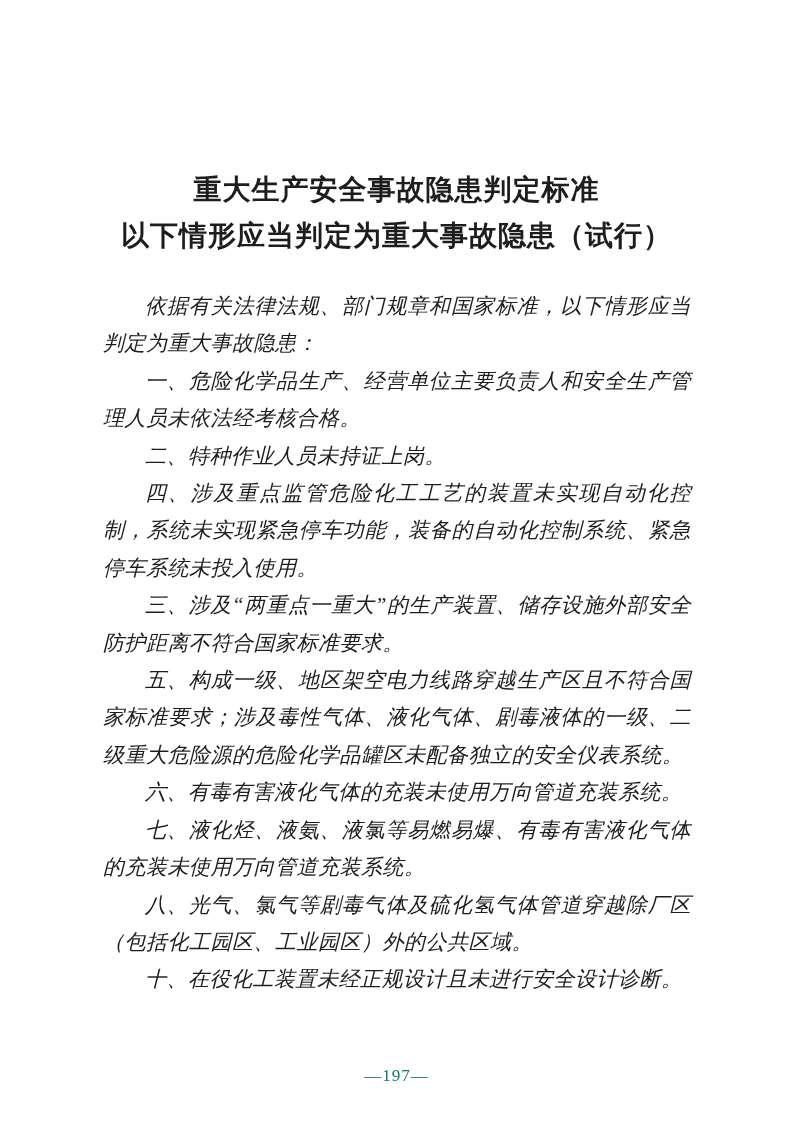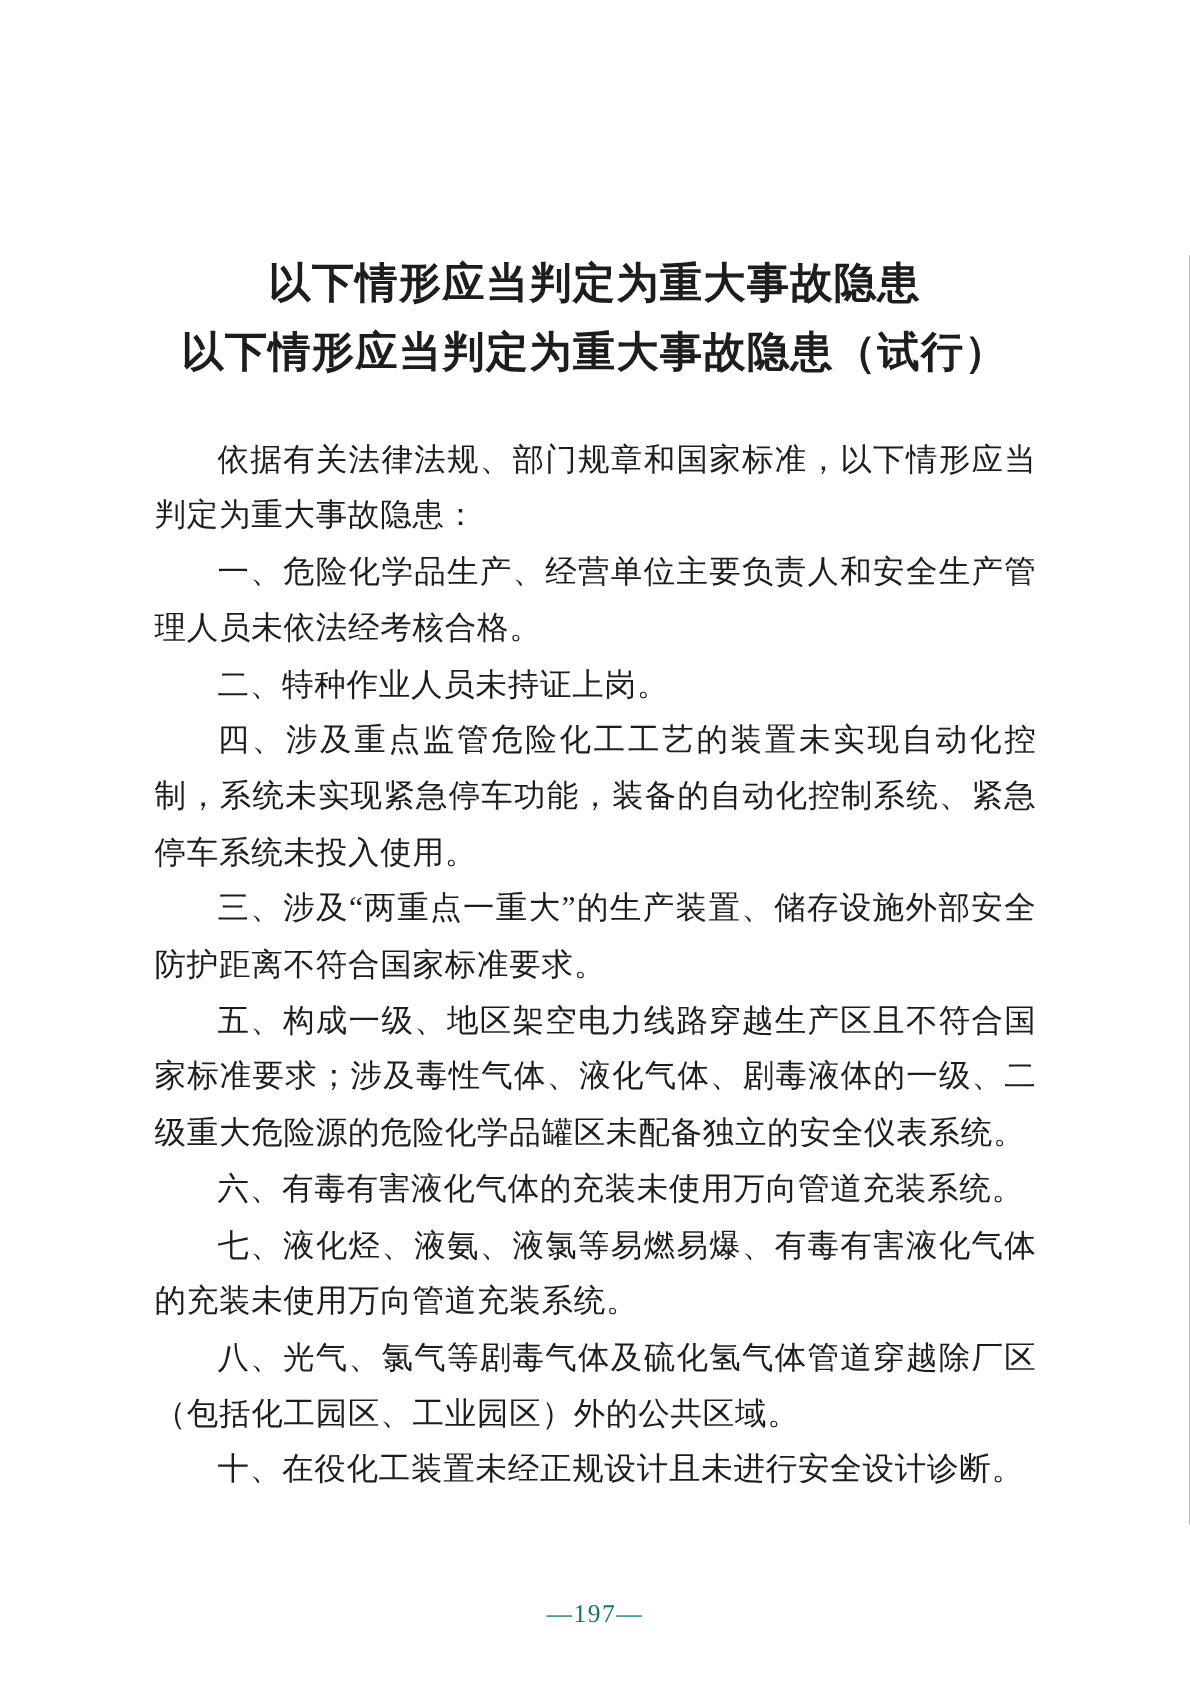--- a/index.html
+++ b/index.html
@@ -37,39 +37,40 @@
     line-height: 37.4px;
     text-align: justify;
     text-justify: inter-ideograph;
   }
   .doc-body p {
     margin: 0;
     padding: 0;
     text-indent: 2em;
     letter-spacing: 0.5px;
     word-break: break-all;
+    font-style: italic;
   }
   .page-footer {
     position: absolute;
     left: 0;
     right: 0;
     top: 1066px;
     text-align: center;
     font-size: 17px;
     letter-spacing: 1px;
     color: #0f766e;
   }
 </style>
 </head>
 <body>
 
 <div class="page">
 
   <h1 class="doc-title">
-    <span class="title-line">以下情形应当判定为重大事故隐患</span>
+    <span class="title-line">重大生产安全事故隐患判定标准</span>
     <span class="title-line">以下情形应当判定为重大事故隐患（试行）</span>
   </h1>
 
   <div class="doc-body">
     <p>依据有关法律法规、部门规章和国家标准，以下情形应当判定为重大事故隐患：</p>
     <p>一、危险化学品生产、经营单位主要负责人和安全生产管理人员未依法经考核合格。</p>
     <p>二、特种作业人员未持证上岗。</p>
     <p>四、涉及重点监管危险化工工艺的装置未实现自动化控制，系统未实现紧急停车功能，装备的自动化控制系统、紧急停车系统未投入使用。</p>
     <p>三、涉及“两重点一重大”的生产装置、储存设施外部安全防护距离不符合国家标准要求。</p>
     <p>五、构成一级、地区架空电力线路穿越生产区且不符合国家标准要求；涉及毒性气体、液化气体、剧毒液体的一级、二级重大危险源的危险化学品罐区未配备独立的安全仪表系统。</p>

